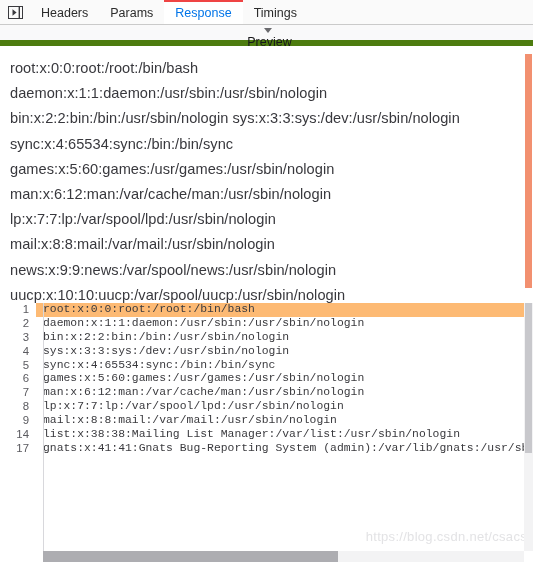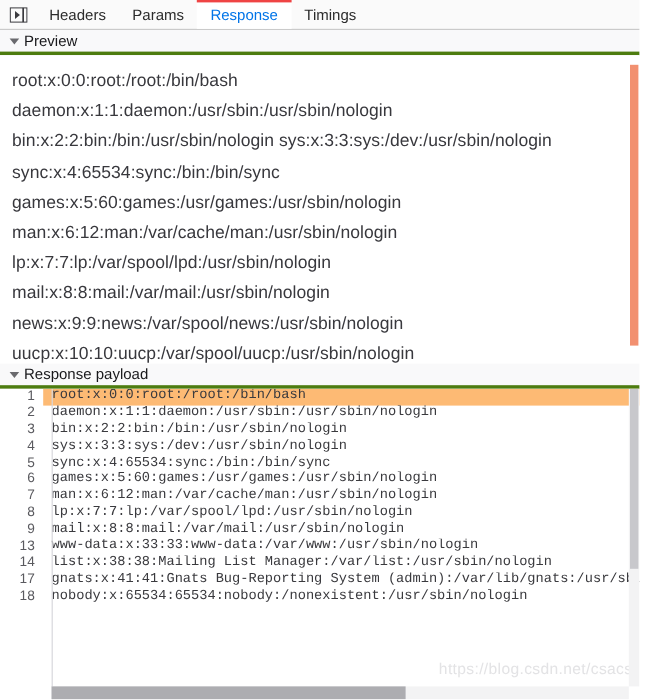--- a/index.html
+++ b/index.html
@@ -62,25 +62,26 @@
     border-top: 2px solid #ef4444;
     background: #ffffff;
   }
 
   
   .section-header {
     height: 21px;
     display: flex;
     align-items: center;
     background: #f9f9fa;
-    border-bottom: 3px solid #4d7c0f;
+    border-bottom: 6px solid #4d7c0f;
     box-sizing: border-box;
     padding-left: 6px;
     cursor: pointer;
     position: relative;
+    flex-direction: column;
   }
   .twisty {
     width: 11px;
     height: 11px;
     flex: 0 0 auto;
     display: flex;
     align-items: center;
     justify-content: center;
     margin-right: 3px;
   }
@@ -269,26 +270,20 @@
     <span class="section-label">Preview</span>
   </div>
 
   <div class="preview-wrap">
     <div class="preview-text">root:x:0:0:root:/root:/bin/bash daemon:x:1:1:daemon:/usr/sbin:/usr/sbin/nologin bin:x:2:2:bin:/bin:/usr/sbin/nologin sys:x:3:3:sys:/dev:/usr/sbin/nologin sync:x:4:65534:sync:/bin:/bin/sync games:x:5:60:games:/usr/games:/usr/sbin/nologin man:x:6:12:man:/var/cache/man:/usr/sbin/nologin lp:x:7:7:lp:/var/spool/lpd:/usr/sbin/nologin mail:x:8:8:mail:/var/mail:/usr/sbin/nologin news:x:9:9:news:/var/spool/news:/usr/sbin/nologin uucp:x:10:10:uucp:/var/spool/uucp:/usr/sbin/nologin proxy:x:13:13:proxy:/bin:/usr/sbin/nologin www-data:x:33:33:www-data:/var/www:/usr/sbin/nologin backup:x:34:34:backup:/var</div>
     <div class="vscroll-track">
       <div class="vscroll-thumb"></div>
     </div>
   </div>
 
-  <div class="section-header">
-    <span class="twisty">
-        <i></i>
-      </span>
-    <span class="section-label">Response payload</span>
-  </div>
 
   <div class="payload-wrap">
     <div class="code-area" id="code-area">
         <div class="code-line hl">
           <span class="ln">1</span>
           <span class="code-text">root:x:0:0:root:/root:/bin/bash</span>
         </div>
         <div class="code-line">
           <span class="ln">2</span>
           <span class="code-text">daemon:x:1:1:daemon:/usr/sbin:/usr/sbin/nologin</span>
@@ -315,35 +310,27 @@
         </div>
         <div class="code-line">
           <span class="ln">8</span>
           <span class="code-text">lp:x:7:7:lp:/var/spool/lpd:/usr/sbin/nologin</span>
         </div>
         <div class="code-line">
           <span class="ln">9</span>
           <span class="code-text">mail:x:8:8:mail:/var/mail:/usr/sbin/nologin</span>
         </div>
         <div class="code-line">
-          <span class="ln">13</span>
-          <span class="code-text">www-data:x:33:33:www-data:/var/www:/usr/sbin/nologin</span>
-        </div>
-        <div class="code-line">
           <span class="ln">14</span>
           <span class="code-text">list:x:38:38:Mailing List Manager:/var/list:/usr/sbin/nologin</span>
         </div>
         <div class="code-line">
           <span class="ln">17</span>
           <span class="code-text">gnats:x:41:41:Gnats Bug-Reporting System (admin):/var/lib/gnats:/usr/sbin/nologin</span>
         </div>
-        <div class="code-line">
-          <span class="ln">18</span>
-          <span class="code-text">nobody:x:65534:65534:nobody:/nonexistent:/usr/sbin/nologin</span>
-        </div>
       </div>
     <div class="gutter-rule"></div>
 
     <div class="watermark">https://blog.csdn.net/csacs</div>
 
     <div class="payload-vscroll-track">
       <div class="payload-vscroll-thumb"></div>
     </div>
     <div class="hscroll-track">
       <div class="hscroll-thumb"></div>

